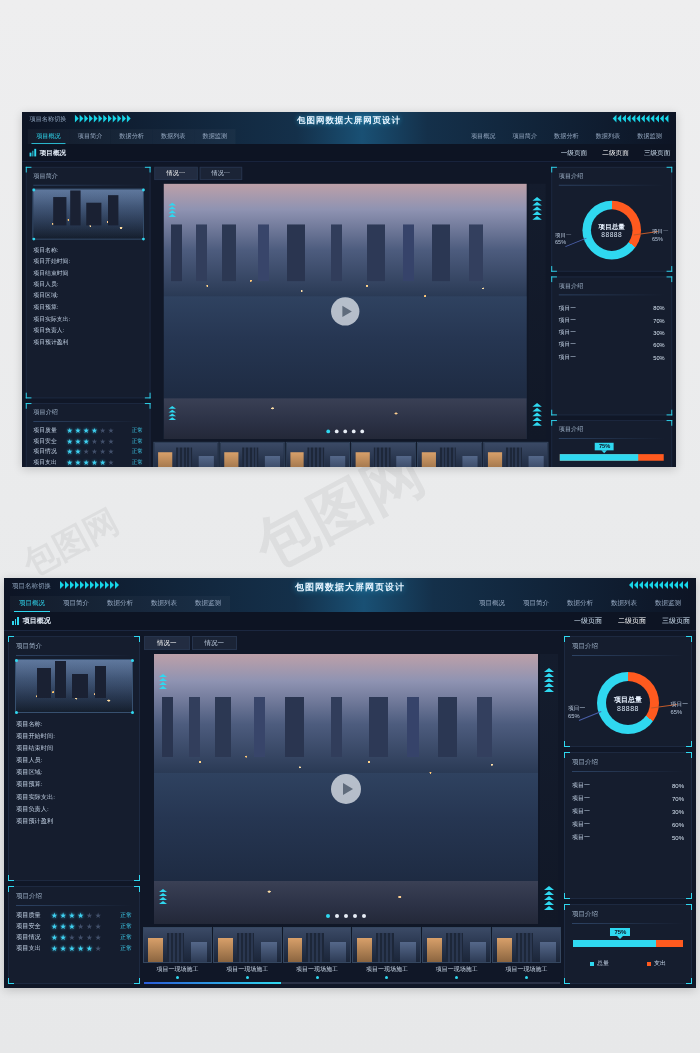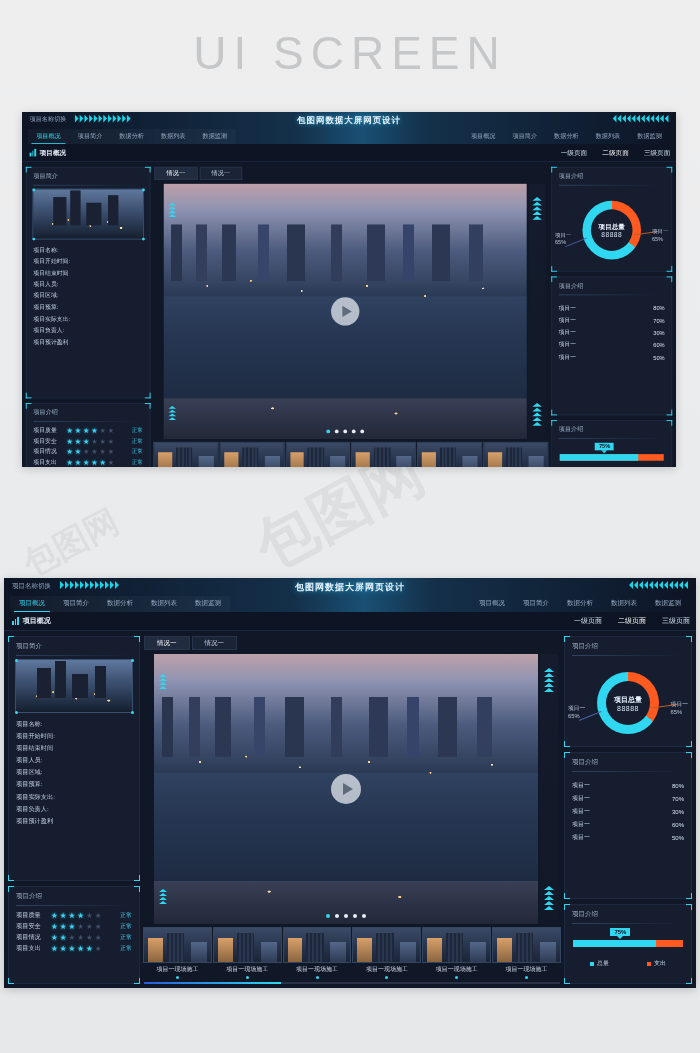--- a/index.html
+++ b/index.html
@@ -251,21 +251,20 @@
   .prog i { position:absolute; left:0; top:0; bottom:0; background:#2fd8f0; display:block; }
   .legend { display:flex; justify-content:space-around; padding:8px 6px 4px; }
   .lg { display:flex; align-items:center; gap:3px; font-size:6px; color:#c3d2e5; }
   .lg b { width:4px;height:4px;display:block; }
 </style>
 </head>
 <body>
 
 <div class="page">
 
-  <div class="heading">UI SCREEN</div>
 
   <div class="wm a">包图网</div>
   <div class="wm b">包图网</div>
   <div class="wm c">包图网</div>
   <div class="wm d">包图网</div>
   <div class="wm e">包图网</div>
   <div class="wm f">包图网</div>
 
   <div class="board small">
     <div class="scaler" id="dash-small" style="transform:scale(0.9451)">

